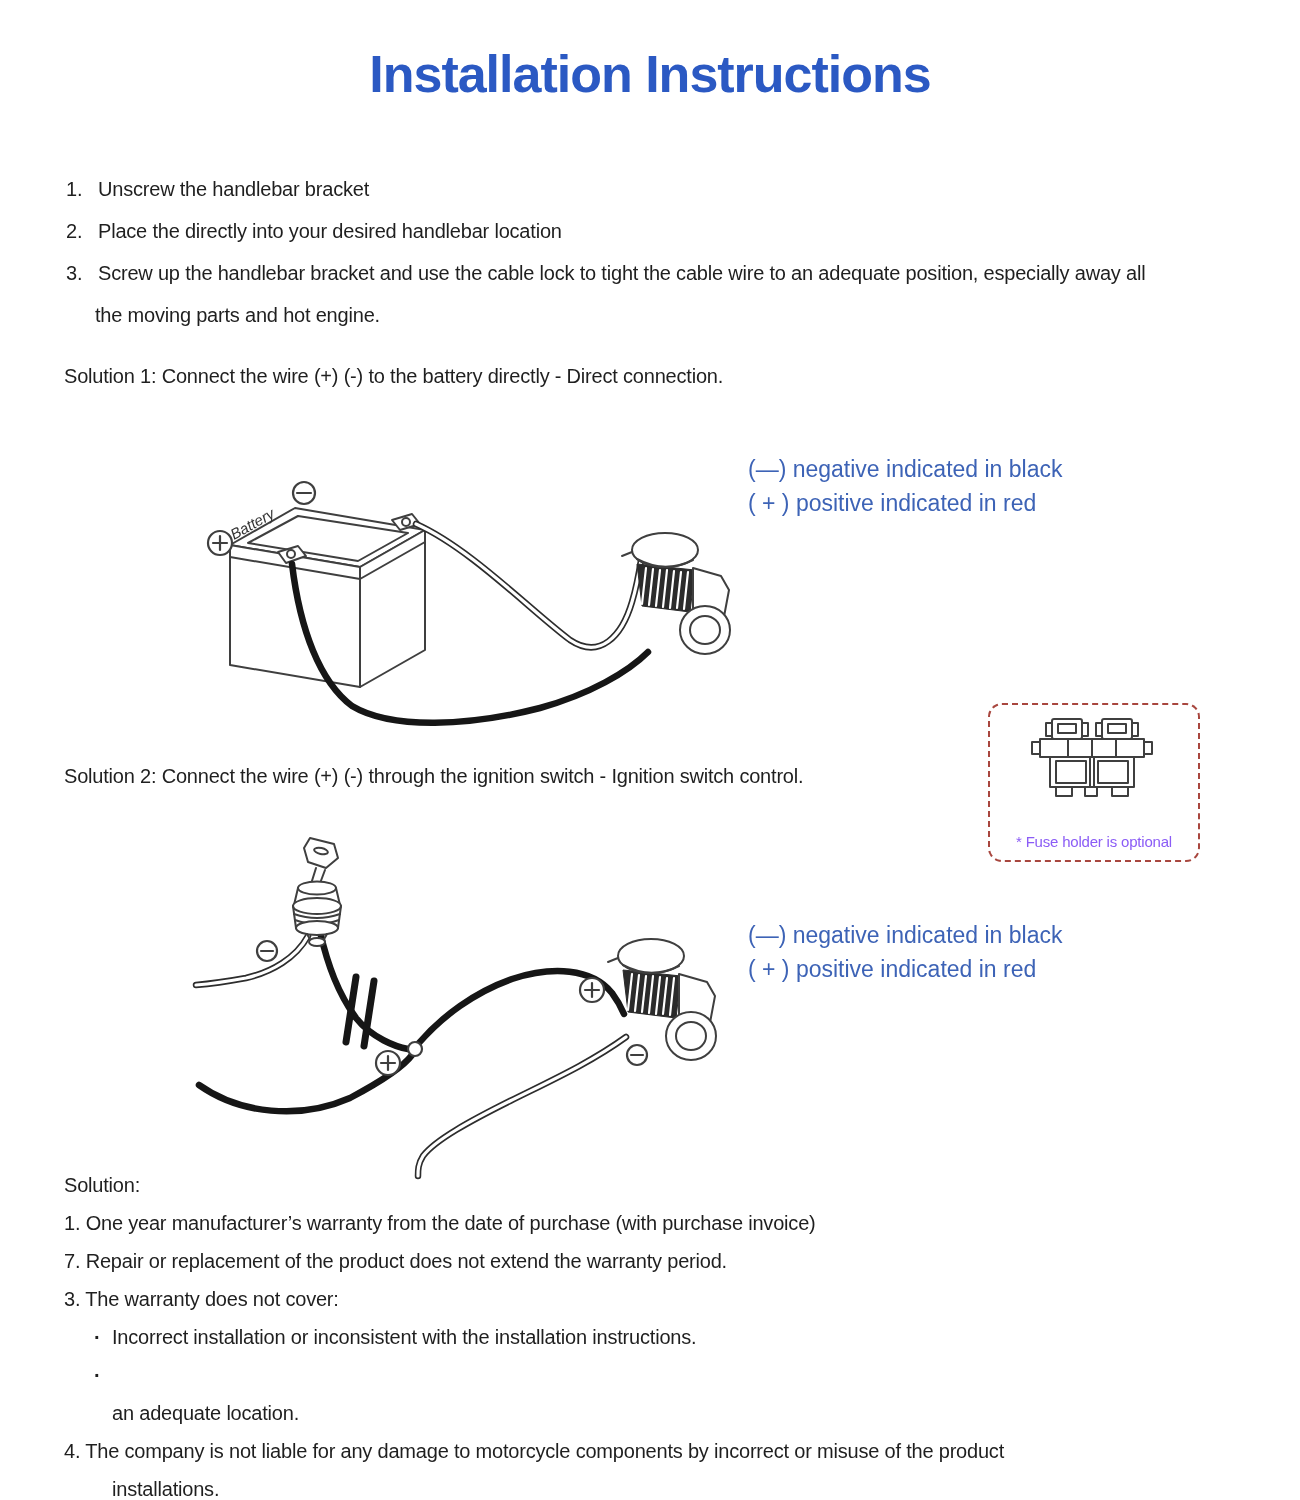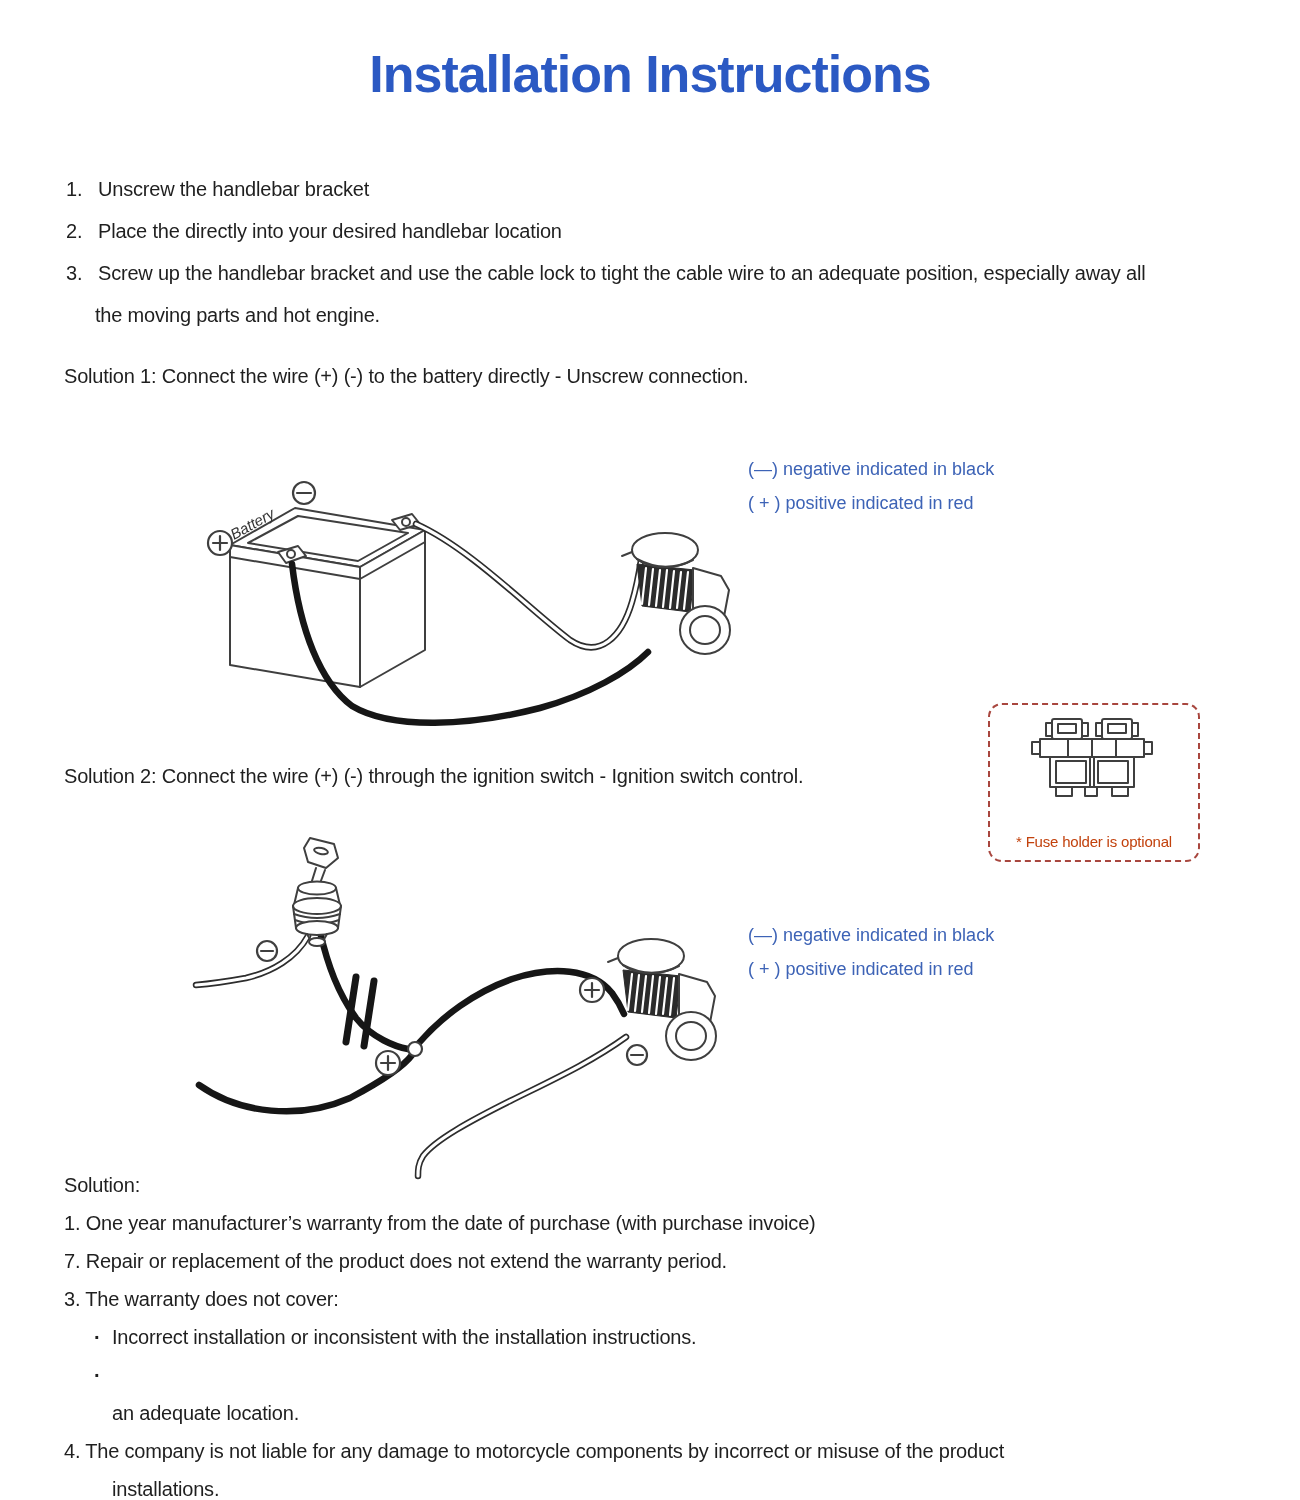--- a/index.html
+++ b/index.html
@@ -19,32 +19,32 @@
   .step-cont{padding-left:29px;height:42px;line-height:42px;}
   .sol{
     position:absolute;left:64px;margin:0;font-size:20px;letter-spacing:-0.2px;
     width:1100px;line-height:28px;
   }
   .sol1{top:362px;}
   .sol2{top:762px;}
   .diagram{position:absolute;}
   .d1{left:170px;top:430px;}
   .d2{left:160px;top:818px;}
-  .ann{position:absolute;left:748px;width:420px;font-size:18px;line-height:34px;
+  .ann{position:absolute;left:748px;width:420px;font-size:23px;line-height:34px;
        color:var(--c-annotation,#3d63b6);}
   .ann1{top:452px;}
   .ann2{top:918px;}
   .fusebox{
     position:absolute;left:988px;top:703px;width:212px;height:159px;
     border:2px dashed var(--c-fuse_border,#a8463e);border-radius:14px;box-sizing:border-box;
     background:#fff;
   }
   .fuse-art{position:absolute;left:38px;top:8px;}
   .fusenote{position:absolute;bottom:10px;left:0;width:100%;text-align:center;
-    font-size:15px;letter-spacing:-0.2px;color:#c2410c;}
+    font-size:15px;letter-spacing:-0.2px;color:#8b5cf6;}
   .warranty{position:absolute;left:64px;top:1166px;width:1190px;font-size:20px;letter-spacing:-0.2px;}
   .w-row{height:38px;line-height:38px;}
   .w-bullet{display:flex;height:38px;line-height:38px;}
   .w-mark{width:18px;flex:0 0 18px;padding-left:30px;font-weight:bold;}
   .w-cont{padding-left:48px;}
   svg .ink{stroke:#3f3f3f;stroke-width:2;fill:none;stroke-linecap:round;stroke-linejoin:round;}
   svg .fill-w{fill:#ffffff;}
   svg .wire-outer{stroke:#2d2d2d;stroke-width:6.5;fill:none;stroke-linecap:round;}
   svg .wire-inner{stroke:#ffffff;stroke-width:3.2;fill:none;stroke-linecap:round;}
   svg .wire-black{stroke:#161616;stroke-width:6.5;fill:none;stroke-linecap:round;}
@@ -70,21 +70,21 @@
       <span class="step-num">2.</span>
       <span class="step-text">Place the directly into your desired handlebar location</span>
     </div>
     <div class="step-row">
       <span class="step-num">3.</span>
       <span class="step-text">Screw up the handlebar bracket and use the cable lock to tight the cable wire to an adequate position, especially away all</span>
     </div>
     <div class="step-cont">the moving parts and hot engine.</div>
   </div>
 
-  <p class="sol sol1">Solution 1: Connect the wire (+) (-) to the battery directly - Unscrew connection.</p>
+  <p class="sol sol1">Solution 1: Connect the wire (+) (-) to the battery directly - Direct connection.</p>
 
   <svg class="diagram d1" width="580" height="310" viewBox="0 0 580 310" aria-hidden="true">
     <defs>
       <g id="horn-shape">
         <path class="rib" d="M-28,14 L30,20 L25,62 L-23,56 Z"></path>
         <line class="stripe" x1="-19" y1="18" x2="-23" y2="54"></line>
         <line class="stripe" x1="-12" y1="19" x2="-16" y2="55"></line>
         <line class="stripe" x1="-5" y1="20" x2="-9" y2="56"></line>
         <line class="stripe" x1="2" y1="20" x2="-2" y2="57"></line>
         <line class="stripe" x1="9" y1="21" x2="5" y2="58"></line>

